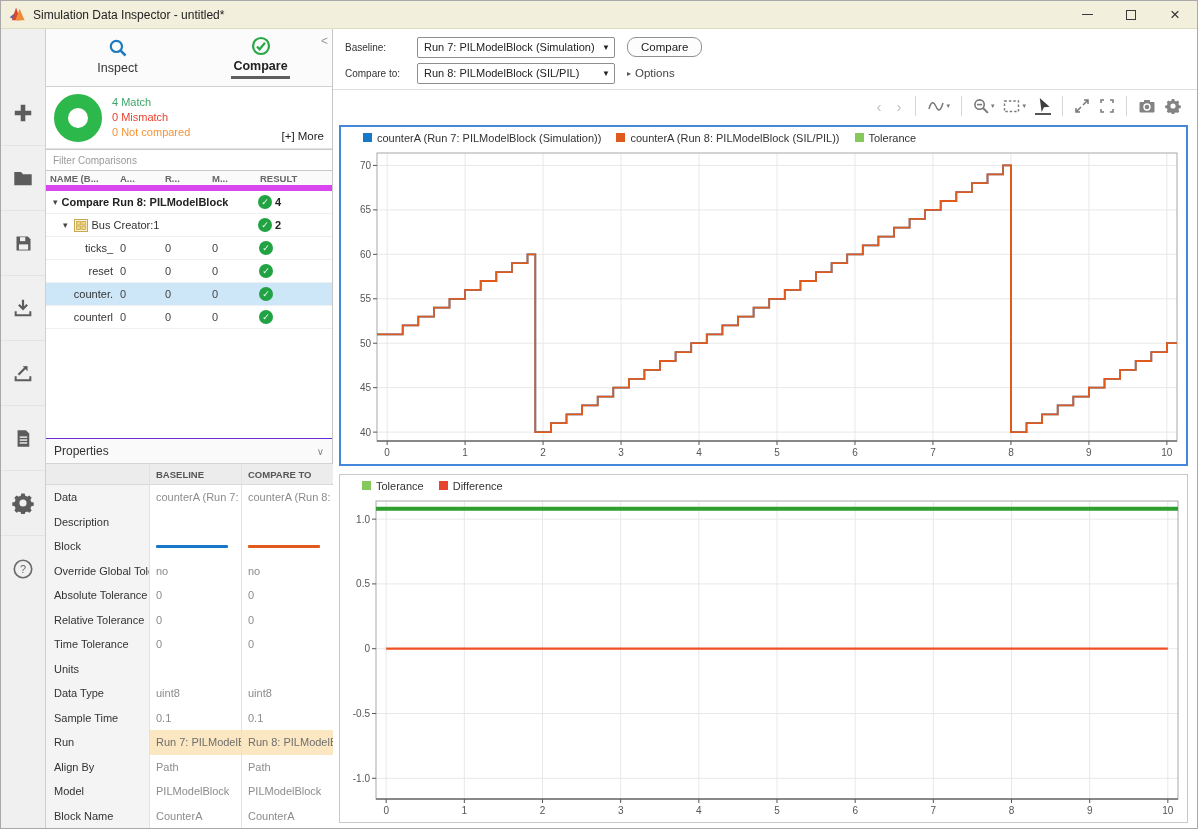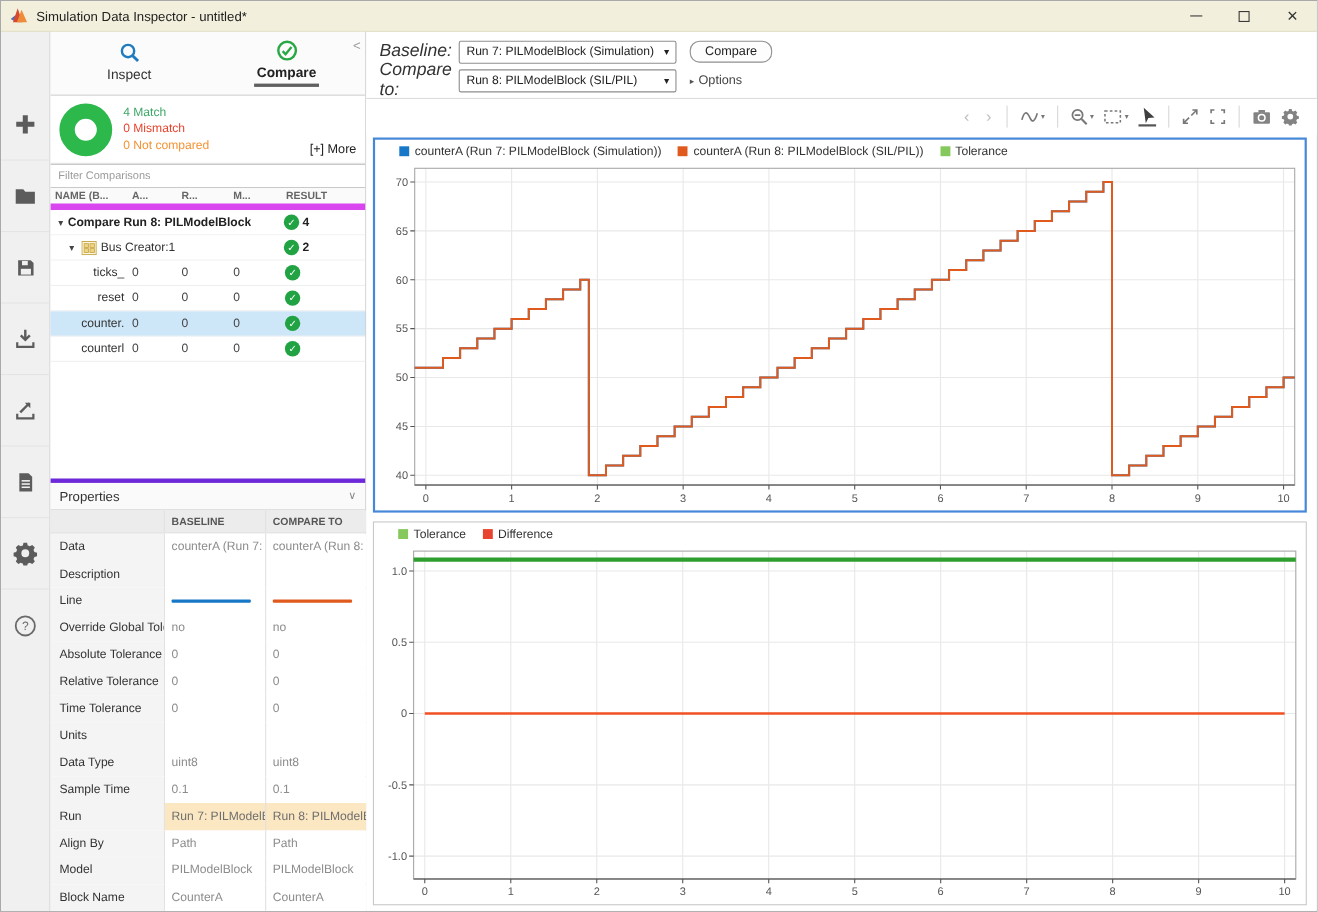--- a/index.html
+++ b/index.html
@@ -61,40 +61,40 @@
   .crow .rescell{padding-left:3px;display:flex;align-items:center;gap:3px;}
   .badge{width:14px;height:14px;border-radius:50%;background:#21a344;color:#fff;font-size:9px;
     display:inline-flex;align-items:center;justify-content:center;flex:0 0 auto;}
   .cnt{font-weight:bold;color:#222;}
   .expander{color:#444;font-size:9px;margin-right:4px;}
   .indent1{margin-left:10px;}
   .bus-ico{width:14px;height:13px;margin:0 4px 0 2px;flex:0 0 auto;}
   .spacer{flex:1;background:#fff;}
 
   
-  .props-header{height:24px;background:#fafafa;border-top:4px solid #6d28d9;border-bottom:1px solid #d4d4d4;
+  .props-header{height:24px;background:#fafafa;border-top:1px solid #6d28d9;border-bottom:1px solid #d4d4d4;
     display:flex;align-items:center;padding:12px 8px;font-size:12px;color:#333;flex:0 0 auto;}
   .props-header .chev{margin-left:auto;color:#888;font-size:10px;}
   .ptable{flex:0 0 auto;font-size:11px;text-align:right;}
   .prow{display:grid;grid-template-columns:103px 92px 92px;height:24.5px;align-items:center;}
   .prow.phead{height:21px;background:#ececec;border-bottom:1px solid #d9d9d9;font-size:9.5px;font-weight:bold;color:#555;}
   .prow .plabel{background:#f4f4f4;height:100%;display:flex;align-items:center;padding-left:8px;
     color:#333;white-space:nowrap;overflow:hidden;}
   .prow.phead .plabel{background:#ececec;}
   .prow .pval{height:100%;display:flex;align-items:center;padding-left:6px;border-left:1px solid #e2e2e2;
     color:#8c8c8c;white-space:nowrap;overflow:hidden;background:#fff;}
   .prow.phead .pval{background:#ececec;color:#555;}
   .prow .pval.hl{background:#fbe7c2;color:#6f6f6f;}
   .swatch{width:72px;height:3px;border-radius:1px;}
 
   
   .rightpanel{flex:1;display:flex;flex-direction:column;min-width:0;background:#fff;}
   .compare-bar{height:60px;padding:7px 0 0 12px;flex:0 0 auto;}
   .cb-row{display:flex;align-items:center;height:22px;margin-bottom:4px;}
-  .cb-label{width:72px;font-size:16px;color:#333;flex:0 0 auto;font-style:italic;}
+  .cb-label{width:72px;font-size:10px;color:#333;flex:0 0 auto;}
   .dropdown{width:198px;height:21px;border:1px solid #8e8e8e;border-radius:2px;background:#fff;
     display:flex;align-items:center;padding:0 4px 0 6px;font-size:11px;color:#222;}
   .dropdown .dd-text{flex:1;white-space:nowrap;overflow:hidden;}
   .dropdown .dd-caret{font-size:8px;color:#222;margin-left:3px;}
   .compare-btn{margin-left:12px;padding:3px 13px;border:1px solid #909090;border-radius:9px;background:#fdfdfd;
     font-size:11.5px;color:#222;font-family:inherit;}
   .options-link{margin-left:12px;font-size:11.5px;color:#444;display:flex;align-items:center;gap:4px;}
   .options-link .opt-caret{font-size:8px;color:#555;}
 
   .chart-toolbar{height:33px;border-top:1px solid #dcdcdc;display:flex;align-items:center;justify-content:flex-end;
@@ -317,21 +317,21 @@
             <span class="plabel">Data</span>
             <span class="pval">counterA (Run 7: PILModelBlock (Simulation))</span>
             <span class="pval">counterA (Run 8: PILModelBlock (SIL/PIL))</span>
           </div>
           <div class="prow">
             <span class="plabel">Description</span>
             <span class="pval"></span>
             <span class="pval"></span>
           </div>
           <div class="prow">
-            <span class="plabel">Line</span>
+            <span class="plabel">Block</span>
             <span class="pval">
               <span class="swatch" style="background: rgb(24, 120, 200);"></span>
             </span>
             <span class="pval">
               <span class="swatch" style="background: rgb(224, 90, 30);"></span>
             </span>
           </div>
           <div class="prow">
             <span class="plabel">Override Global Tolerance</span>
             <span class="pval">no</span>

